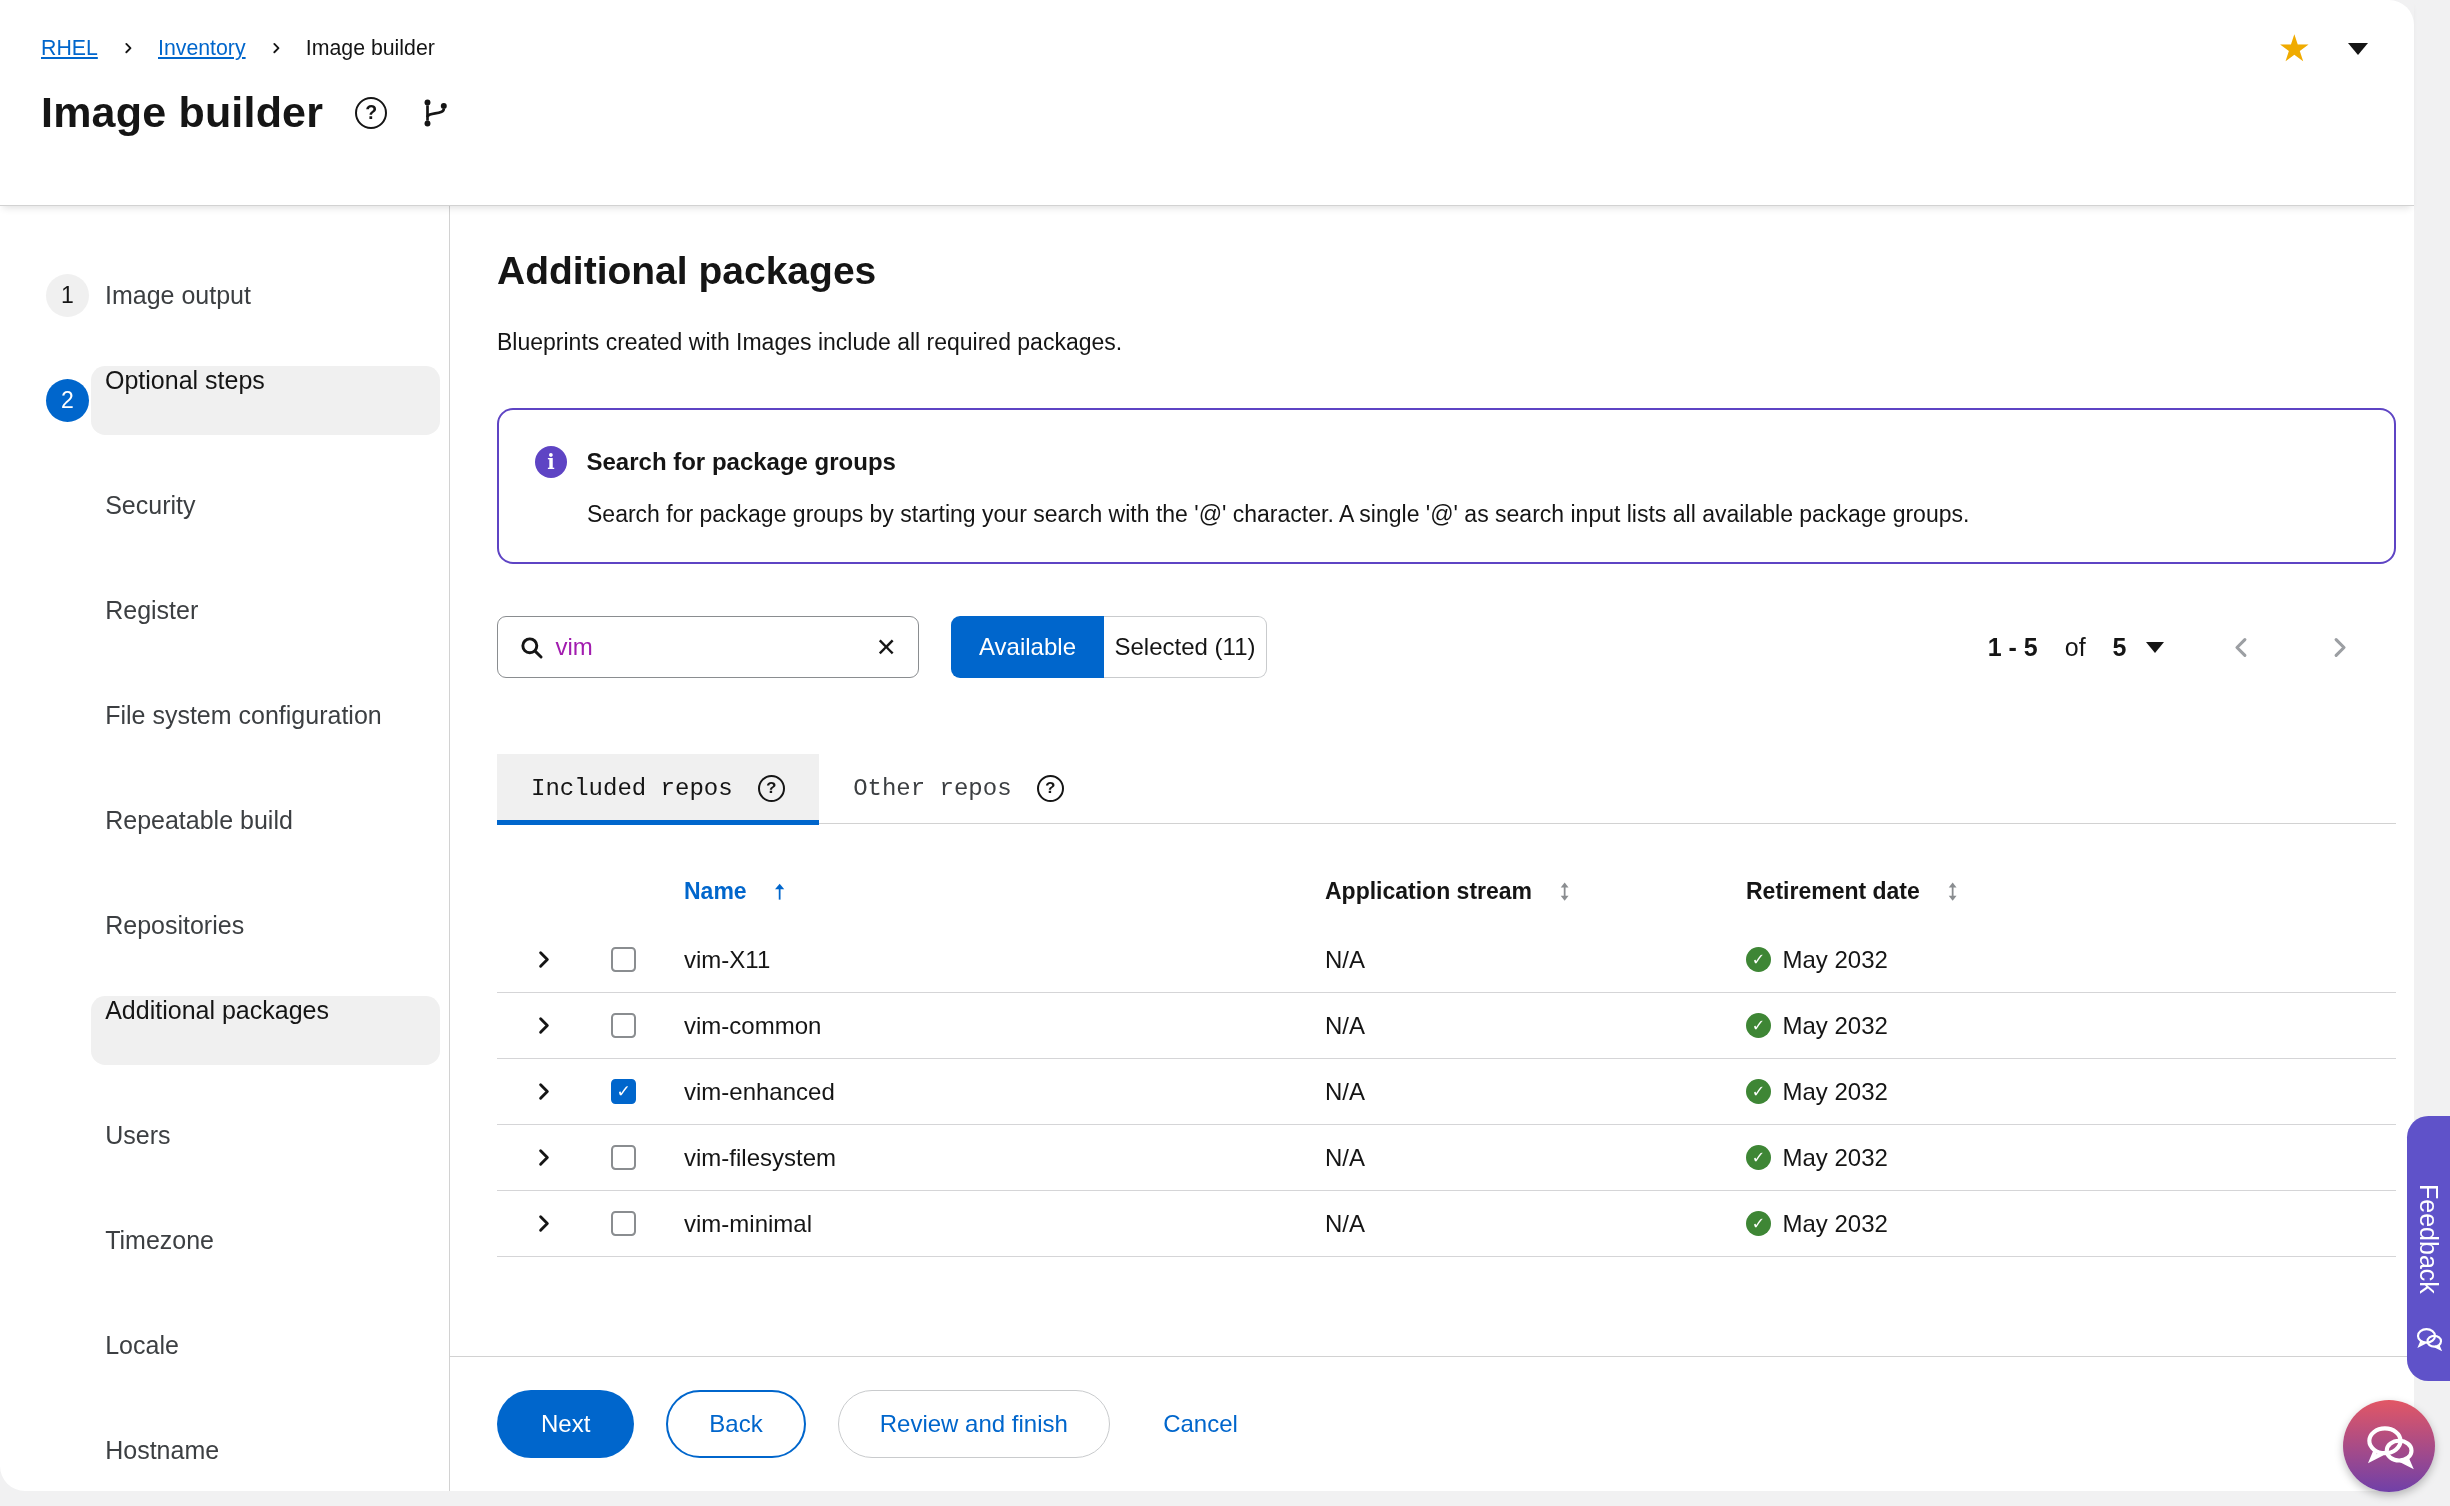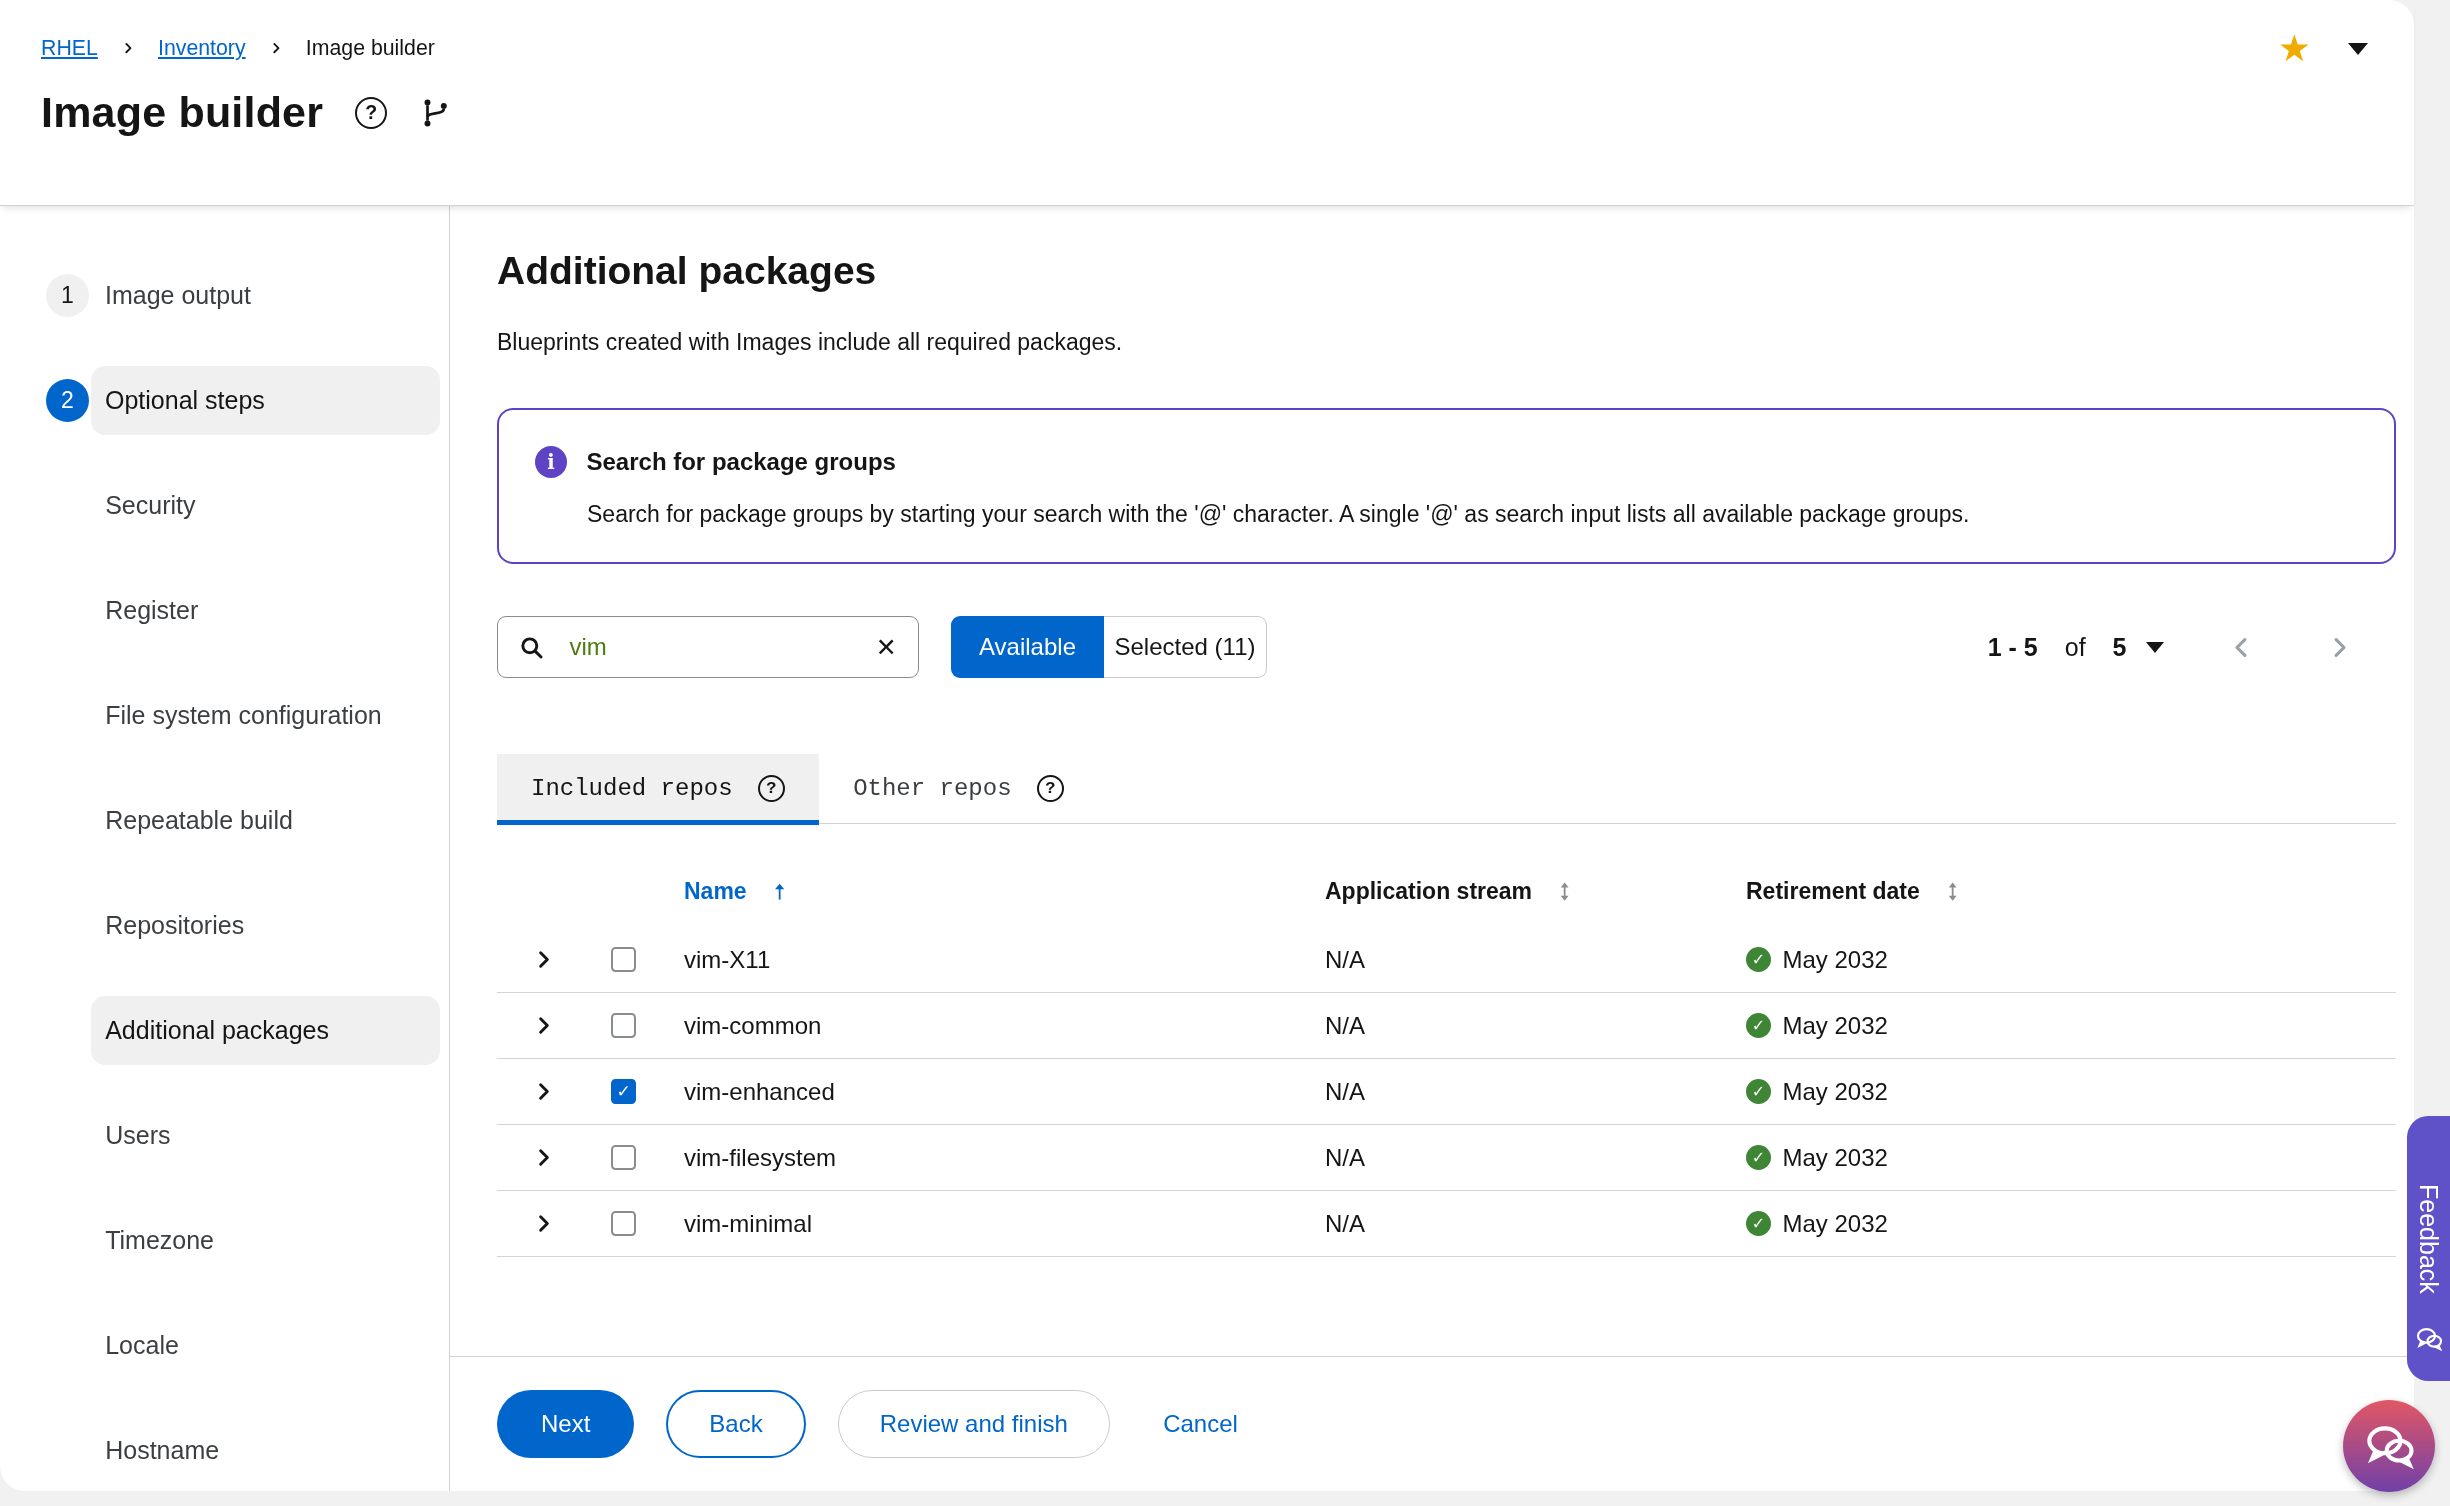--- a/index.html
+++ b/index.html
@@ -40,21 +40,21 @@
   .app-body { flex:1; display:flex; min-height:0; }
   .wizard-nav { width:450px; flex:0 0 auto; border-right:1.8px solid #d2d2d2; padding-top:37px; }
   .nav-item { height:105px; display:flex; align-items:center; padding-left:46px; cursor:pointer; }
   .step-circle {
     width:43px; height:43px; border-radius:50%; background:#f0f0f0;
     display:flex; align-items:center; justify-content:center;
     font-size:23px; color:#151515; margin-right:1.8px; flex:0 0 auto;
   }
   .step-circle.current { background:#0066cc; color:#fff; }
   .nav-label { font-size:25px; color:#3c3f42; padding-left:14.2px; }
-  .nav-pill { flex:1; margin-right:9px; height:69px; display:flex; align-items:center; border-radius:14.2px; }
+  .nav-pill { flex:1; margin-right:9px; height:69px; display:flex; border-radius:14.2px; }
   .nav-pill.selected { background:#f0f0f0; }
   .nav-pill.selected .nav-label { color:#151515; }
   .nav-item.sub { padding-left:91px; }
   .nav-item.sub .nav-label { padding-left:14.2px; }
   
   .main-col { flex:1; display:flex; flex-direction:column; min-width:0; }
   .content { flex:1; padding:43px 18px 0 47px; }
   .content-heading { font-size:39px; font-weight:700; }
   .content-desc { margin-top:36px; font-size:23px; }
   
@@ -69,21 +69,21 @@
     font-size:19.5px; font-weight:700; font-family:"DejaVu Serif",serif; flex:0 0 auto;
   }
   .alert-title { font-size:24px; font-weight:700; }
   .alert-text { margin:23px 0 0 52px; font-size:23px; color:#151515; }
   
   .controls { margin-top:52px; display:flex; align-items:center; }
   .search-box {
     width:422px; height:62px; border:1.8px solid #8a8d90; border-radius:9px;
     display:flex; align-items:center; padding:0 21.3px 0 19.5px; background:#fff;
   }
-  .search-value { font-size:24px; margin-left:25px; flex:1; color:#4d7c0f; }
+  .search-value { font-size:24px; margin-left:11px; flex:1; color:#a21caf; }
   .clear-btn { font-size:25px; font-weight:700; color:#151515; cursor:pointer; line-height:1; }
   .toggle-group { display:flex; height:62px; margin-left:32px; }
   .toggle-on {
     width:153px; background:#0066cc; color:#fff; font-size:24px;
     border:none; border-radius:9px 0 0 9px; cursor:pointer;
     display:flex; align-items:center; justify-content:center;
   }
   .toggle-off {
     width:163px; background:#fff; color:#151515; font-size:24px;
     border:1.8px solid #c9cbcd; border-left:none; border-radius:0 9px 9px 0; cursor:pointer;

